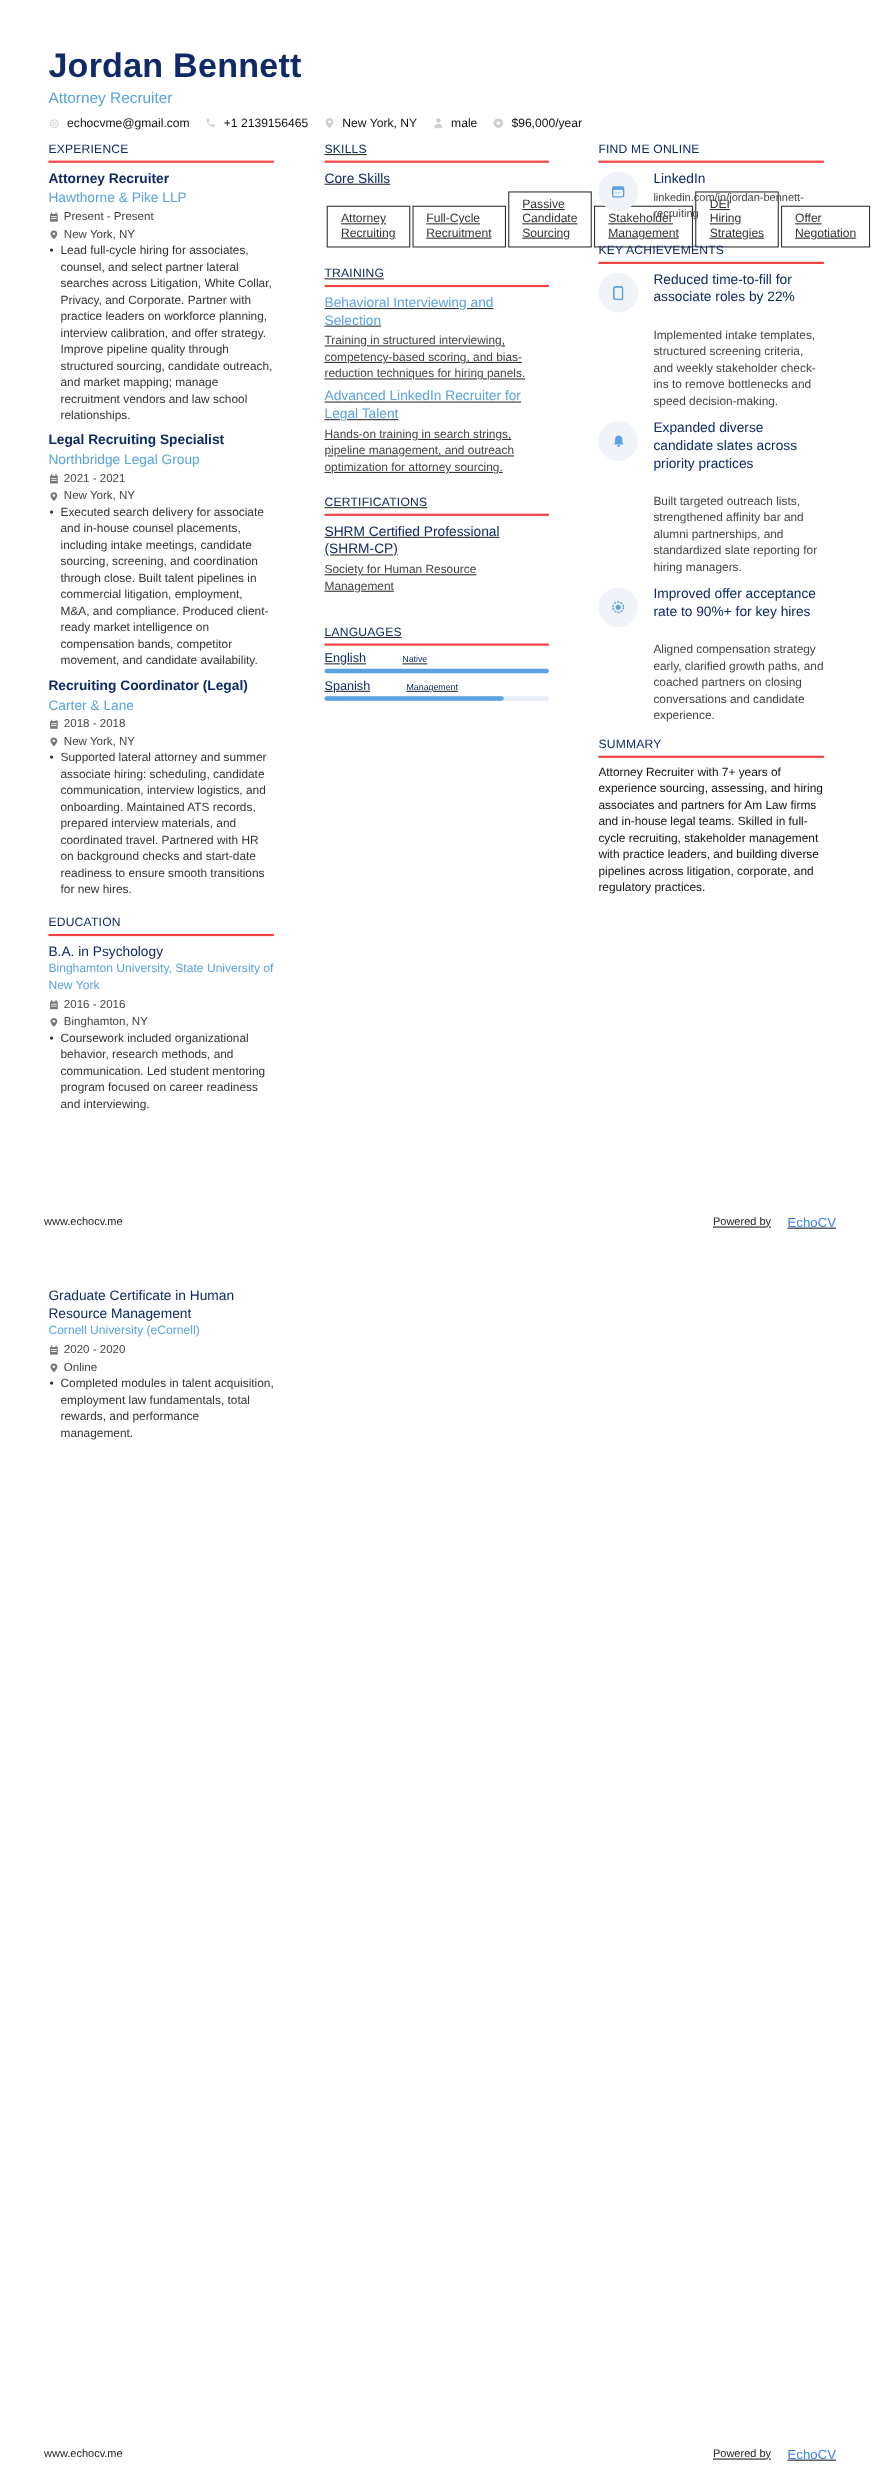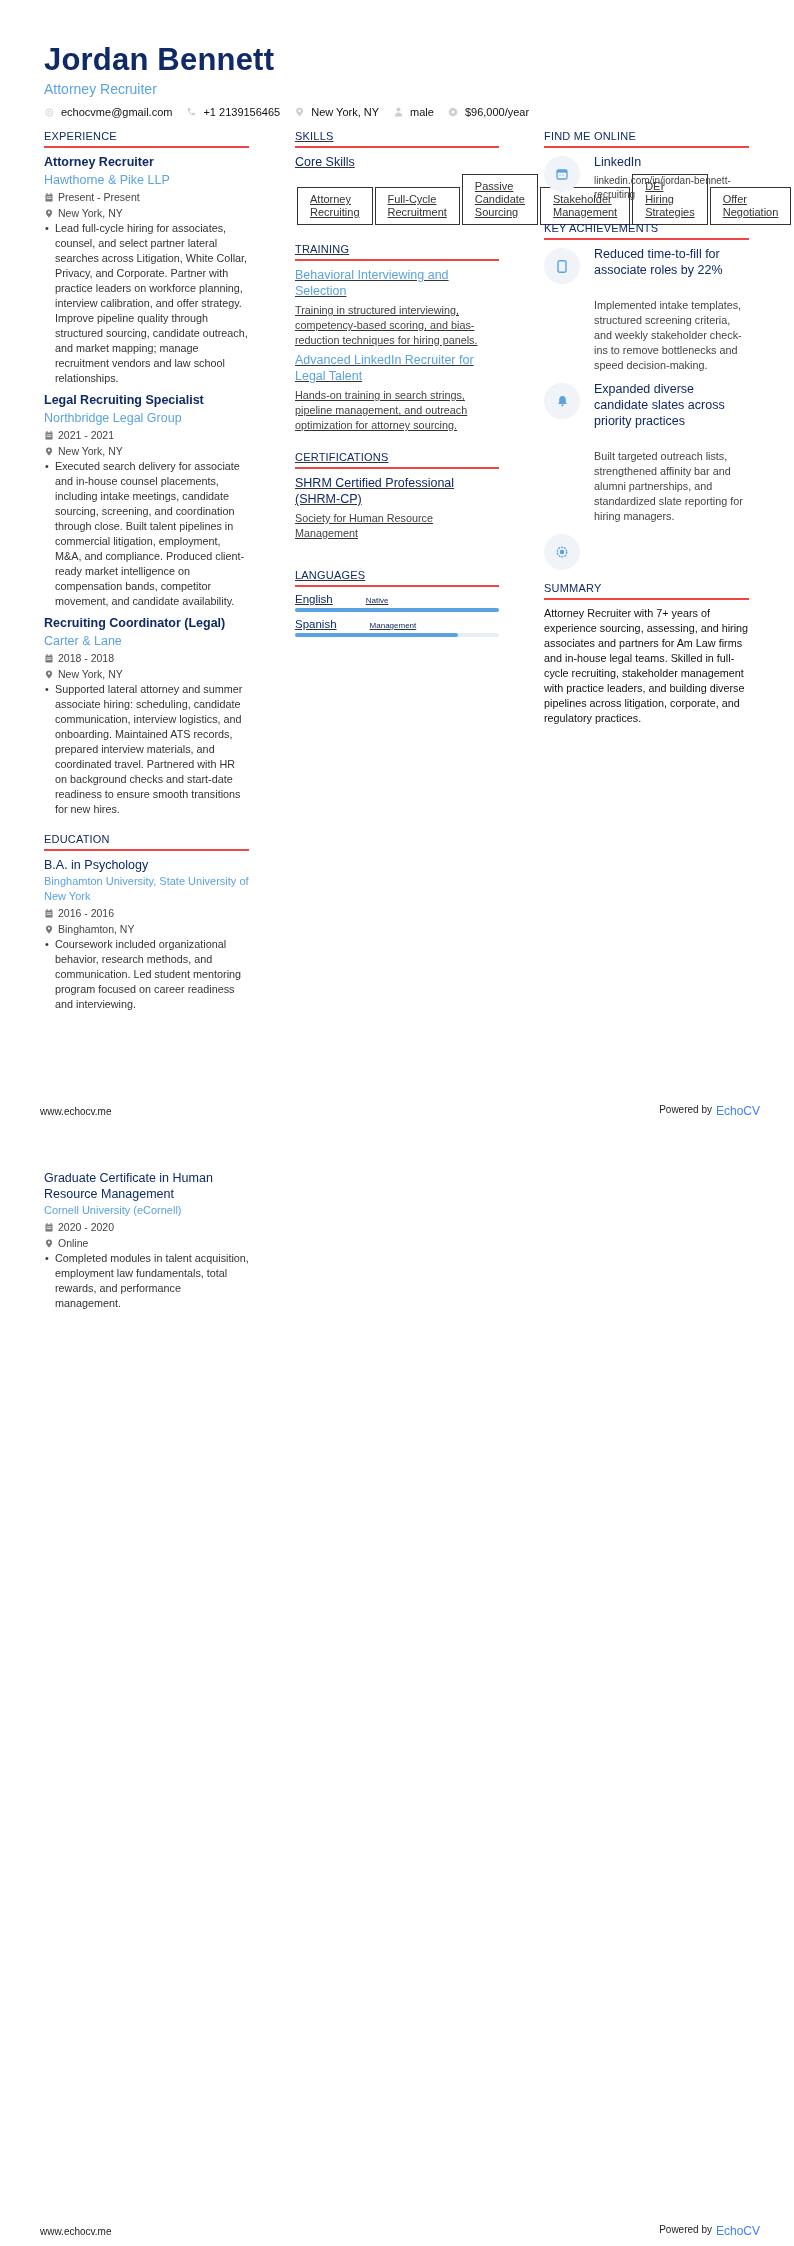--- a/index.html
+++ b/index.html
@@ -40,21 +40,21 @@
   .ach { display: flex; margin-bottom: 8px; }
   .ach-ic { width: 36px; height: 36px; border-radius: 50%; background: #f0f3f7; flex: none; margin-right: 14px; margin-top: 2px; display: flex; align-items: center; justify-content: center; color: #5aa3e0; font-size: 12px; }
   .ach-body { flex: 1; }
   .ach-title { font-size: 12.5px; color: #0f2a66; line-height: 16px; }
   .ach-desc { font-size: 10.8px; color: #444; line-height: 15px; margin-top: 20px; }
   .link-name { font-size: 12.5px; color: #0f2a66; line-height: 16px; }
   .link-url { font-size: 10px; color: #444; line-height: 14px; margin-top: 4px; }
   .summary { font-size: 10.8px; color: #111; line-height: 15px; }
   .footer { position: absolute; left: 40px; width: 720px; display: flex; justify-content: space-between; align-items: center; font-size: 10px; color: #222; }
   .footer .brand { font-size: 12px; color: #3b82f6; }
-  .powered { display: flex; align-items: flex-start; gap: 4px; }
+  .powered { display: flex; align-items: center; gap: 15px; text-decoration: underline; }
 </style>
 </head>
 <body>
 
 <div class="header">
   <div class="name">Jordan Bennett</div>
   <div class="title">Attorney Recruiter</div>
   <div class="contacts">
     <div class="contact">
       <span class="ic">
@@ -318,20 +318,24 @@
       <div class="ach-desc">Built targeted outreach lists, strengthened affinity bar and alumni partnerships, and standardized slate reporting for hiring managers.</div>
     </div>
   </div>
   <div class="ach">
     <div class="ach-ic">
       <svg width="12" height="12" viewBox="0 0 12 12">
           <circle cx="6" cy="6" r="4.8" fill="none" stroke="#5aa3e0" stroke-width="1.3" stroke-dasharray="2 1"></circle>
           <circle cx="6" cy="6" r="2.3" fill="#5aa3e0"></circle>
         </svg>
     </div>
+    <div class="ach-body">
+      <div class="ach-title">Improved offer acceptance rate to 90%+ for key hires</div>
+      <div class="ach-desc">Aligned compensation strategy early, clarified growth paths, and coached partners on closing conversations and candidate experience.</div>
+    </div>
   </div>
 
   <div class="sec-h" style="margin-top:12px;">SUMMARY</div>
   <div class="summary">Attorney Recruiter with 7+ years of experience sourcing, assessing, and hiring associates and partners for Am Law firms and in-house legal teams. Skilled in full-cycle recruiting, stakeholder management with practice leaders, and building diverse pipelines across litigation, corporate, and regulatory practices.</div>
 </div>
 
 <div class="footer" style="top:1104px;">
   <span>www.echocv.me</span>
   <span class="powered">
     <span>Powered by</span>

